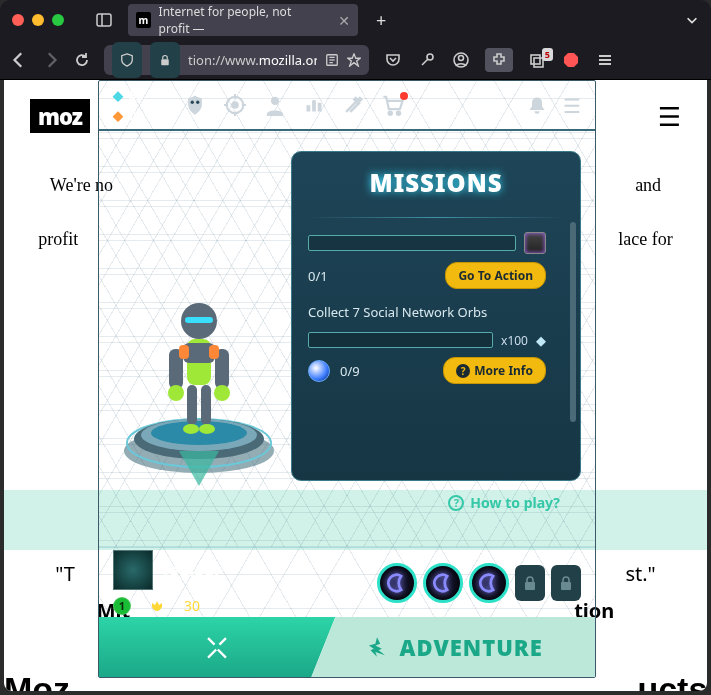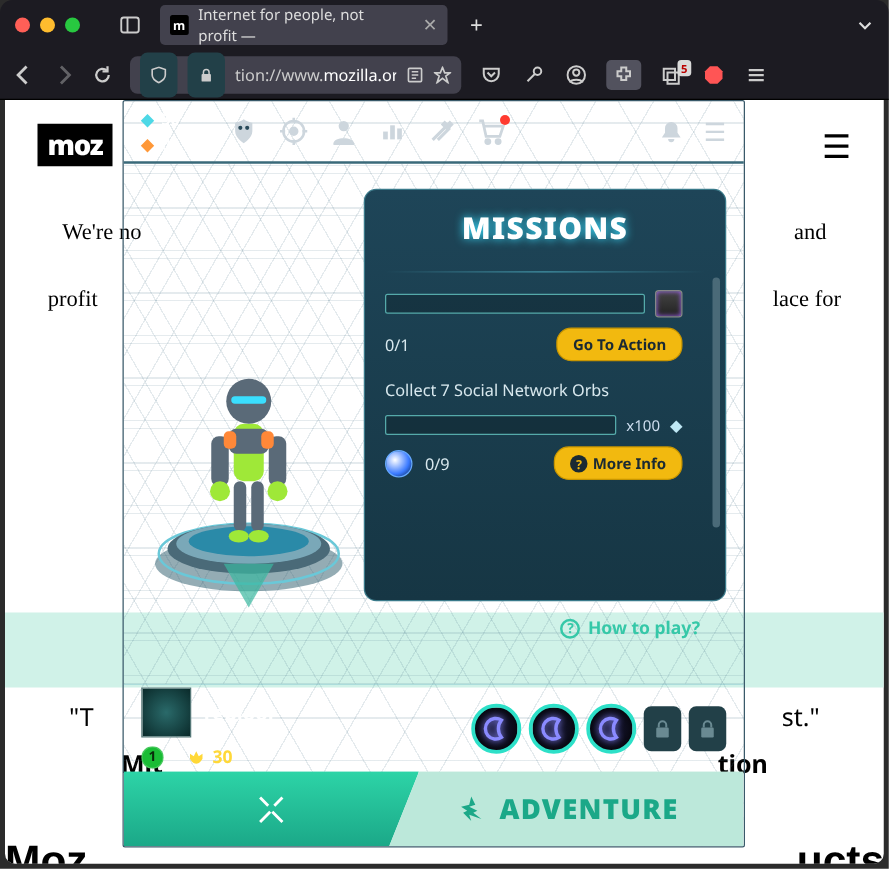--- a/index.html
+++ b/index.html
@@ -94,21 +94,21 @@
 .reward-txt { margin-left:auto; font-size:12px; color:#cde;}
 .soul-icon { color:#bfe8f5; }
 .orb-ico { width:22px; height:22px; border-radius:50%; background:radial-gradient(circle at 35% 35%, #fff, #3a7aff 60%, #001a44); border:1px solid #6af;}
 .scrollbar-fake { position:absolute; right:4px; top:70px; width:6px; height:200px; background:#4a6a78; border-radius:3px;}
 .how-to { position:absolute; right:20px; bottom:-32px; color:#35c8a8; font-size:14px; font-weight:bold; display:flex; gap:6px; align-items:center;}
 .player-bar { height:70px; display:flex; align-items:center; padding:0 14px; gap:10px; border-top:1px solid rgba(90,170,190,.3);}
 .pl-avatar { width:40px; height:40px; border:1px solid #577; background:radial-gradient(#2a6a6a,#0a2a2a); }
 .pl-name { color:#fff; font-weight:bold; font-size:16px; }
 .pl-stats { display:flex; gap:18px; align-items:center; margin-left:0px;}
 .lvl { width:18px; height:18px; border-radius:50%; background:#1abc35; color:#0a2a0a; font-size:11px; font-weight:bold; display:flex; align-items:center; justify-content:center; border:1px solid #fff3;}
-.power { display:flex; align-items:center; gap:5px; color:#ffd838; font-weight:bold; font-size:14px;}
+.power { display:flex; align-items:center; gap:19px; color:#ffd838; font-weight:normal; font-size:14px;}
 .slots { margin-left:auto; display:flex; gap:6px; align-items:center;}
 .slot { width:40px; height:40px; border-radius:50%; border:3px solid #2de0c8; background:radial-gradient(circle at 50% 50%, #1a1a3a, #000); display:flex; align-items:center; justify-content:center;}
 .slot svg { filter: drop-shadow(0 0 3px #88f);}
 .lock { width:30px; height:36px; background:#224048; border-radius:6px; display:flex; align-items:center; justify-content:center; color:#6a8a92;}
 .action-bar { height:60px; display:flex;}
 .btn-battle { flex:1; background:linear-gradient(#2dd4a7,#1ba888); display:flex; align-items:center; justify-content:center; gap:10px; color:#fff; font-size:22px; font-weight:900; letter-spacing:1px; cursor:pointer; clip-path: polygon(0 0, 100% 0, calc(100% - 24px) 100%, 0 100%);}
 .btn-adventure { flex:1.2; background:#bce8da; display:flex; align-items:center; justify-content:center; gap:10px; color:#1ba888; font-size:22px; font-weight:900; letter-spacing:1px; cursor:pointer; margin-left:-24px; clip-path: polygon(24px 0, 100% 0, 100% 100%, 0 100%);}
 svg { display:block; }
 </style>
 </head>

